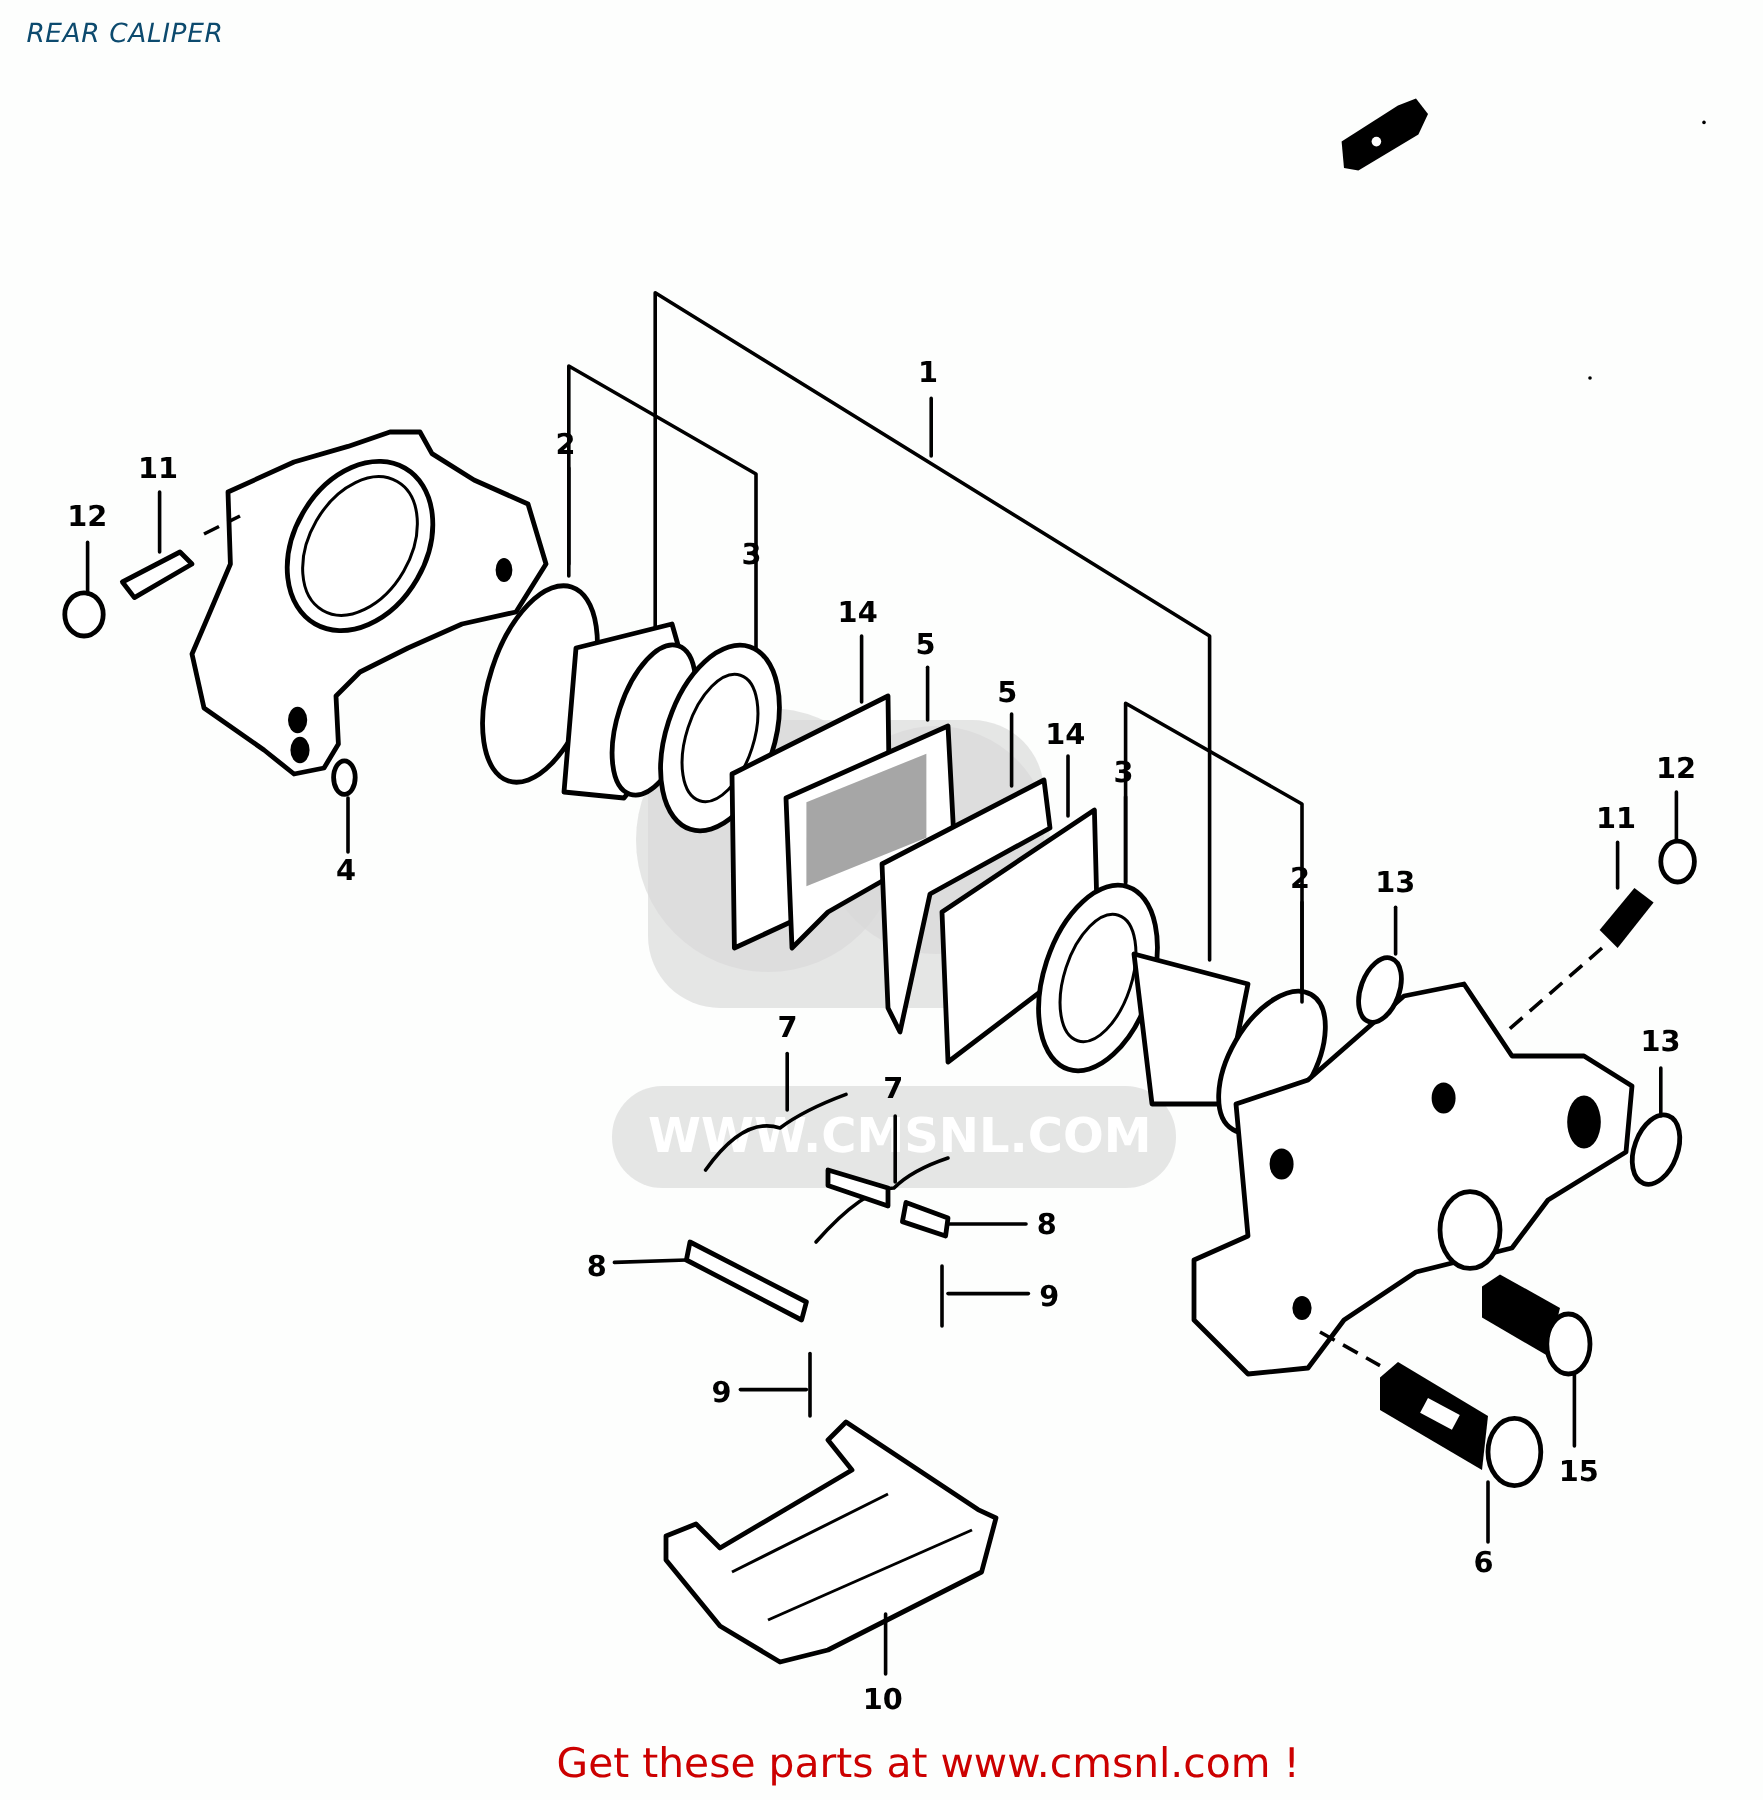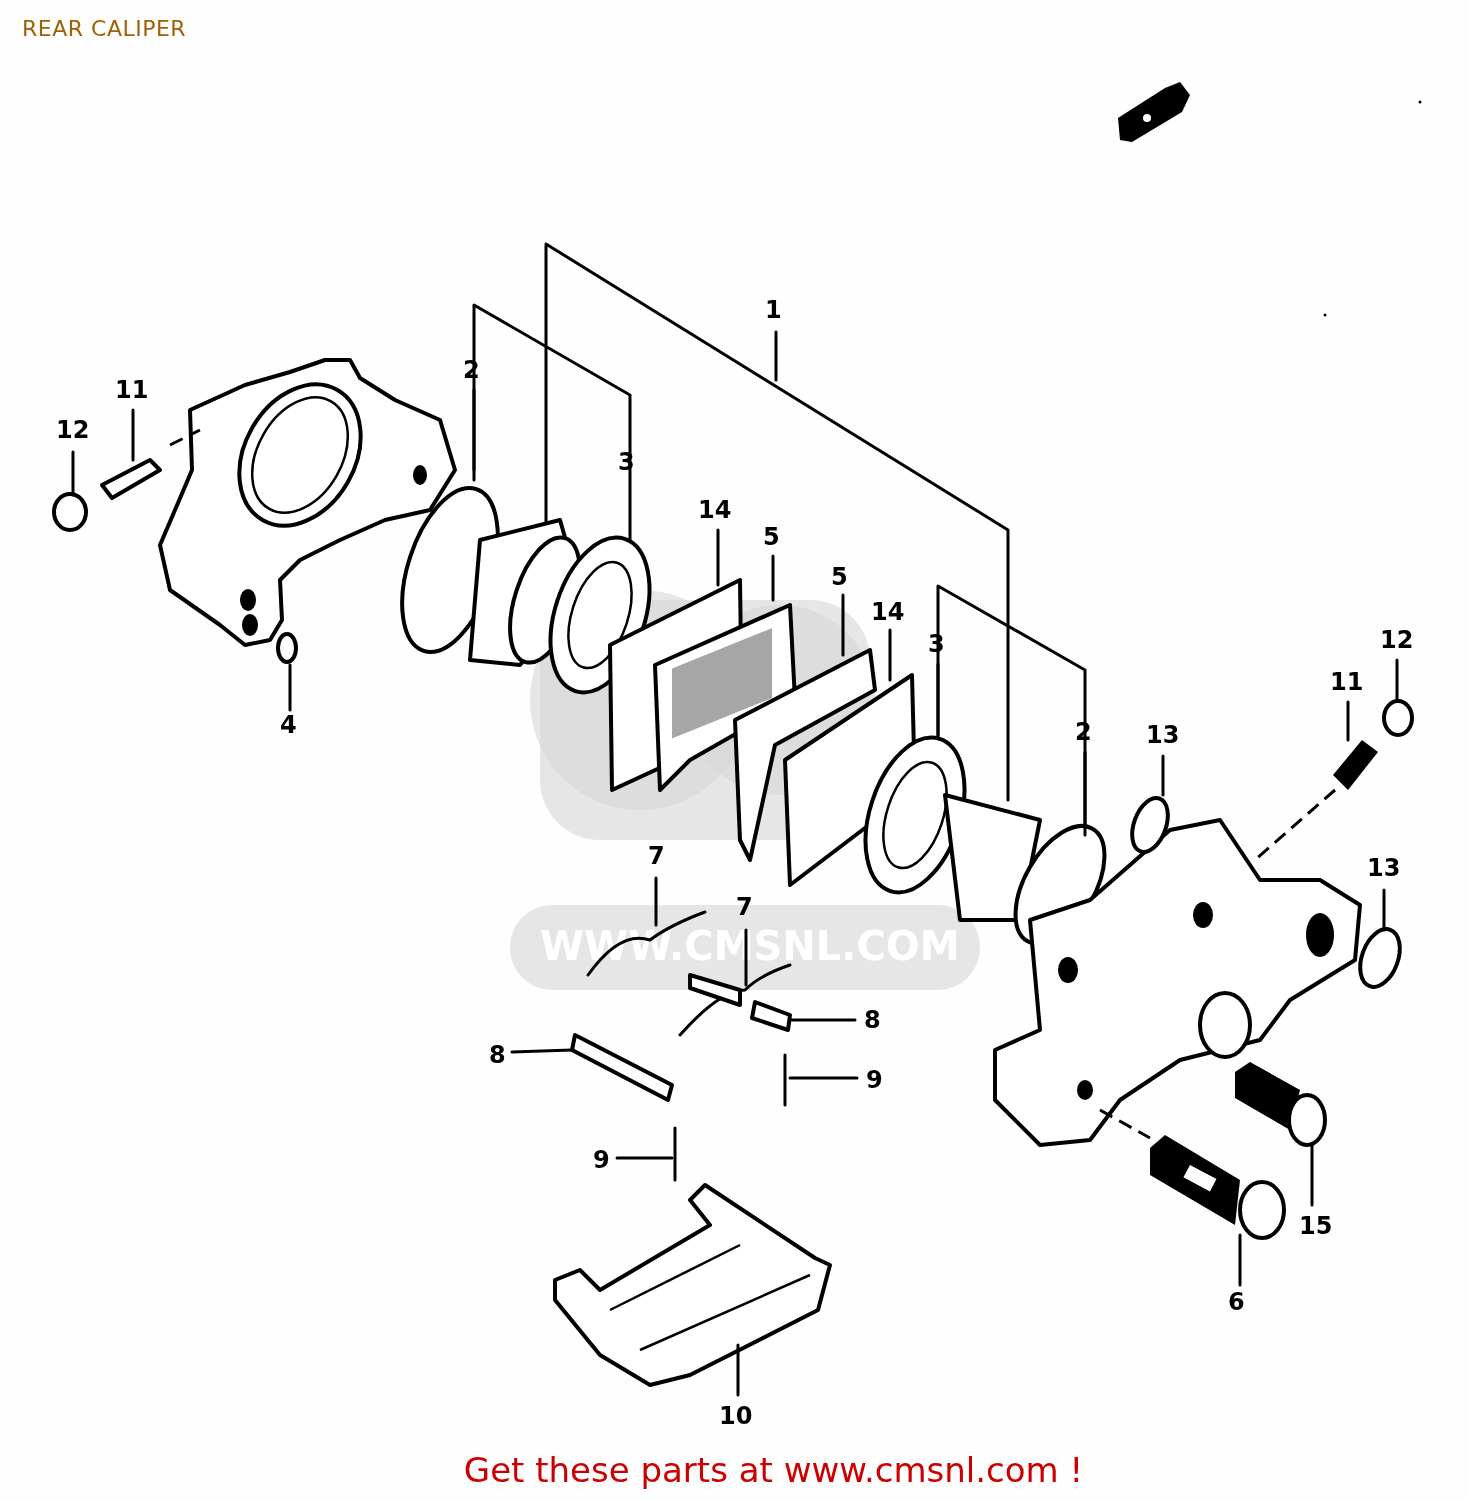--- a/index.html
+++ b/index.html
@@ -1,19 +1,19 @@
 <!DOCTYPE html>
 <html><head>
 <meta charset="utf-8">
 <style>
   html, body { margin: 0; padding: 0; background: #fdfefd; }
   body { width: 1469px; height: 1500px; position: relative; overflow: hidden;
          font-family: "DejaVu Sans", "Liberation Sans", sans-serif; }
-  .title { position: absolute; left: 22px; top: 16px; font-size: 22px; color: #a16207;
-           letter-spacing: 0.5px; }
+  .title { position: absolute; left: 22px; top: 16px; font-size: 22px; color: #0c4a6e;
+           letter-spacing: 0.5px; font-style: italic; }
   .diagram { position: absolute; left: 0; top: 0; width: 1469px; height: 1500px; }
   .footer { position: absolute; left: 0; width: 1469px; top: 1450px; text-align: center;
             font-size: 34px; color: #cc0000; font-family: "DejaVu Sans", sans-serif; padding-left: 44px; }
   .footer span { display: inline-block; margin-left: -10px; }
   .callout { font-family: "DejaVu Sans", sans-serif; font-weight: bold; font-size: 24px; fill: #000; }
   .wm { fill: #d9d9d9; opacity: 0.65; }
   .wm-text { font-family: "DejaVu Sans", sans-serif; font-weight: bold; font-size: 40px; fill: #ffffff; }
   .ln { stroke: #000; stroke-width: 3; fill: none; stroke-linecap: round; stroke-linejoin: round; }
   .thin { stroke: #000; stroke-width: 2.5; fill: none; }
   .dash { stroke: #000; stroke-width: 3; fill: none; stroke-dasharray: 14 8; }

